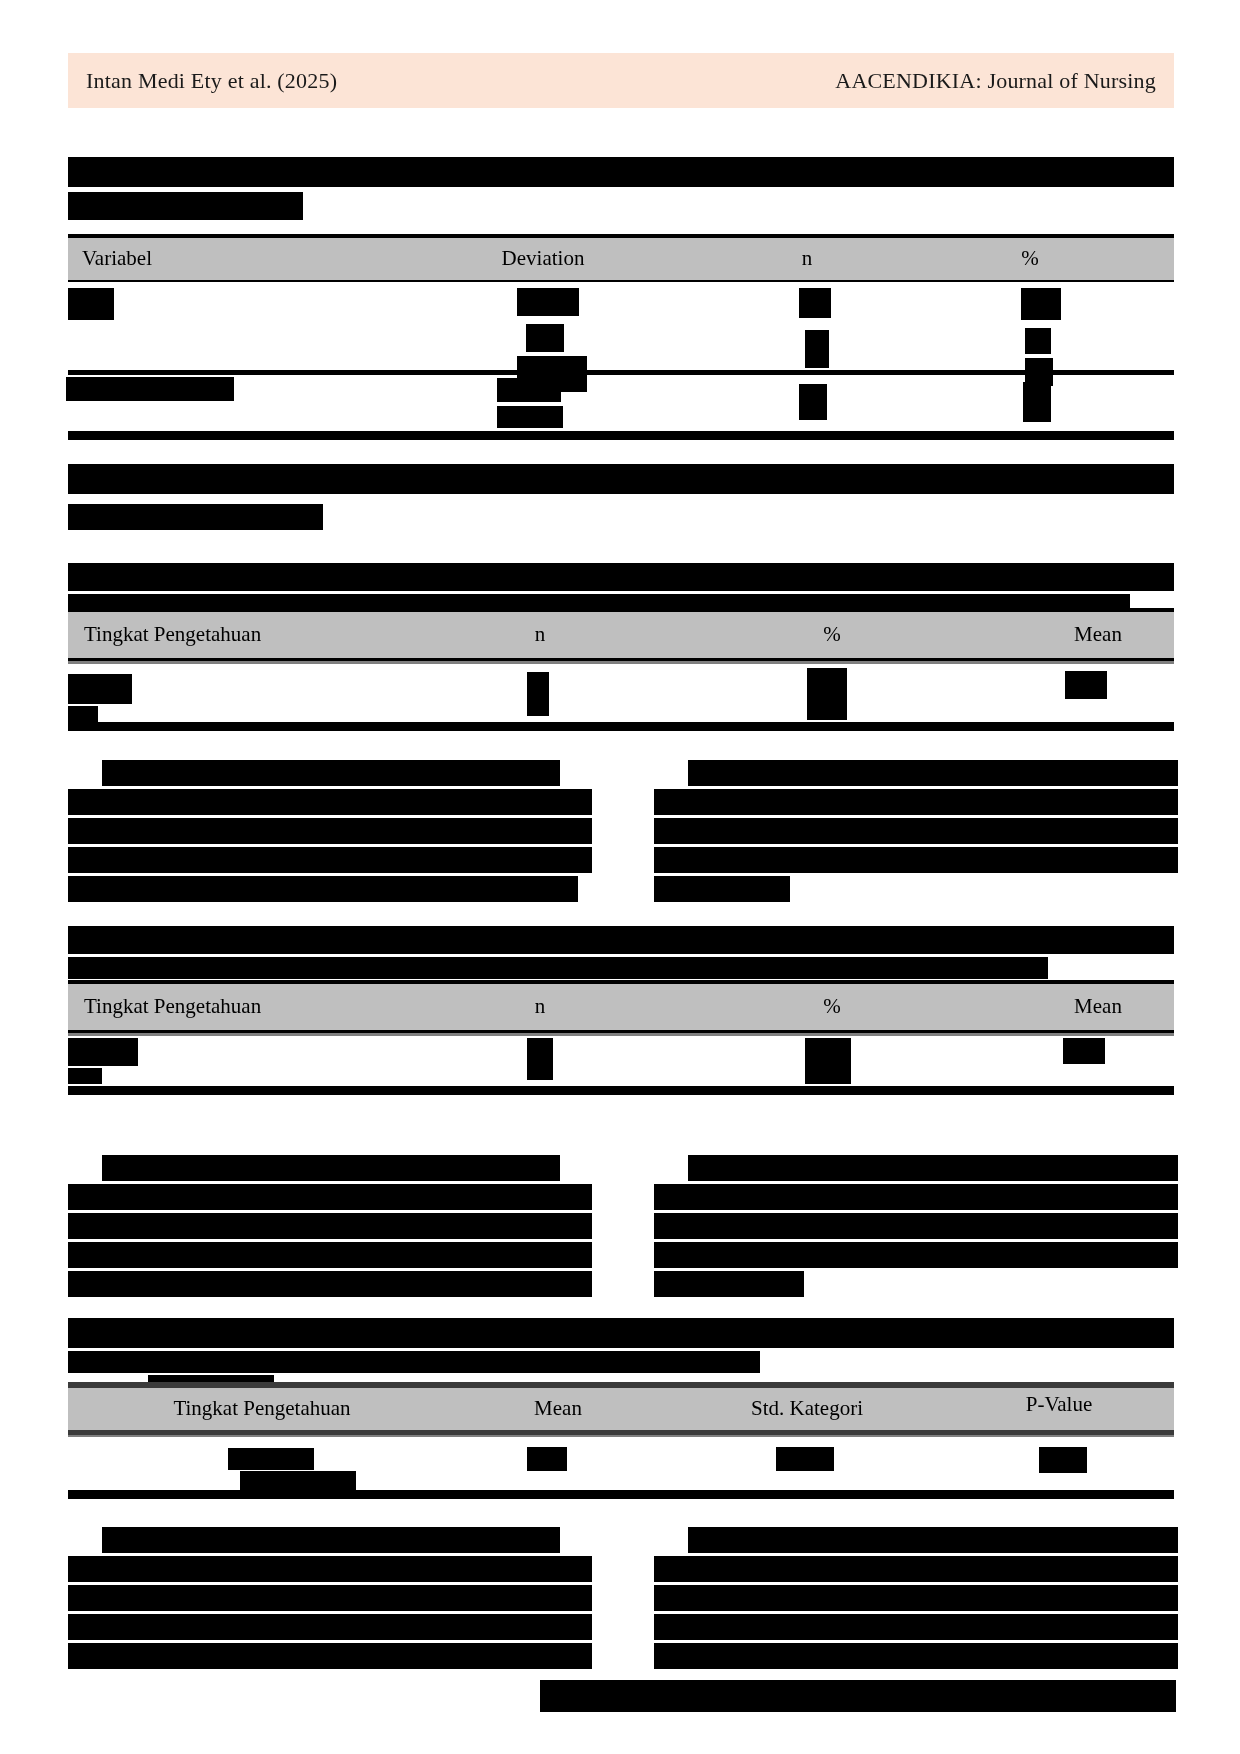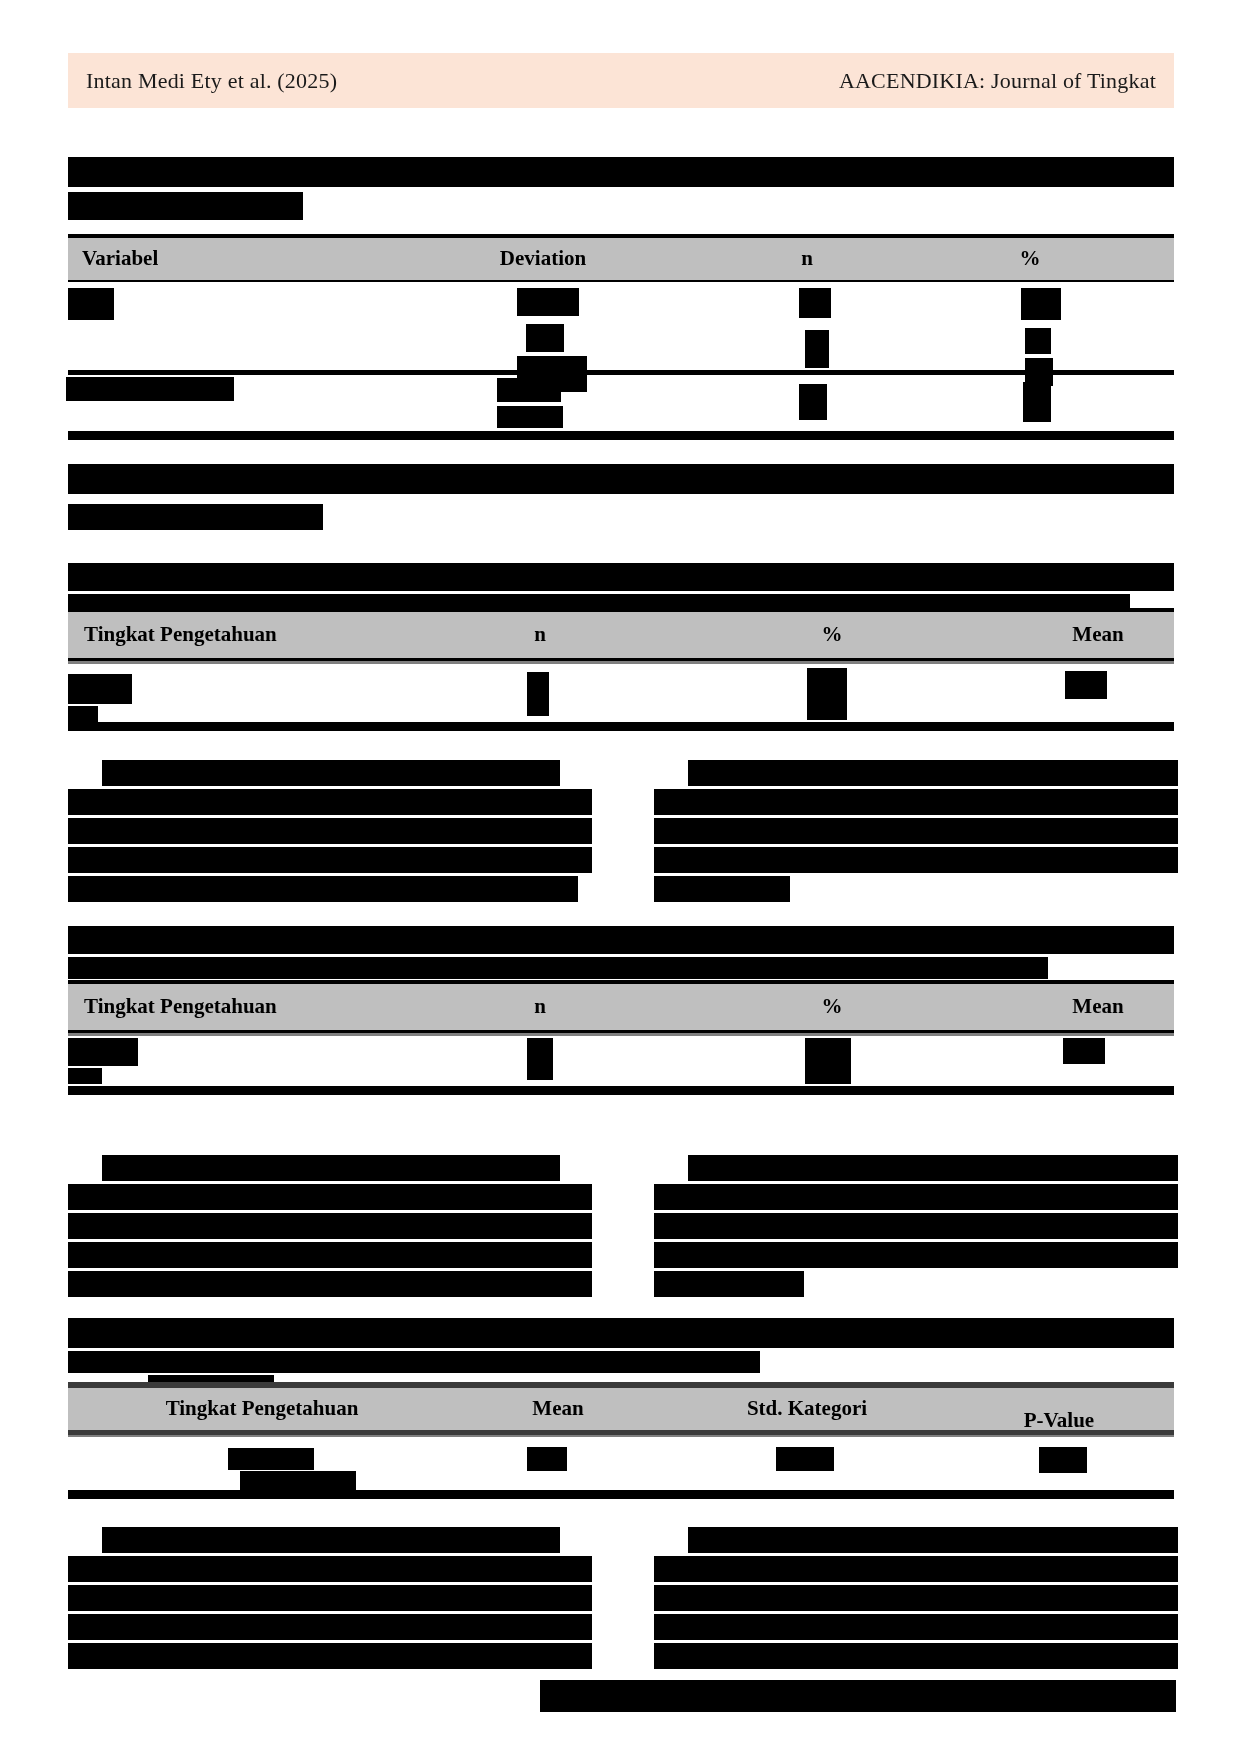--- a/index.html
+++ b/index.html
@@ -28,33 +28,33 @@
   .rule{position:absolute;background:#000000;}
   .rule-gray{position:absolute;background:#7f7f7f;}
   .rule-dark{position:absolute;background:#3b3b3b;}
   
   .thead{
     position:absolute;left:68px;width:1106px;
     background:#bfbfbf;
   }
   .th-label{
     position:absolute;
-    font-weight:bold;font-size:21px;color:#000;
+    font-weight:normal;font-size:21px;color:#000;
     white-space:nowrap;
   }
   .th-center{transform:translateX(-50%);}
 </style>
 </head>
 <body>
 
 <div id="page">
 
   <div class="header-bar">
     <span class="left-txt">Intan Medi Ety et al. (2025)</span>
-    <span class="right-txt">AACENDIKIA: Journal of Tingkat</span>
+    <span class="right-txt">AACENDIKIA: Journal of Nursing</span>
   </div>
 
   <i class="rx" style="left:68px;top:141px;width:1106px;height:30px"></i>
   <i class="rx" style="left:68px;top:176px;width:235px;height:28px"></i>
 
   <div class="rule" style="left:68px;top:218px;width:1106px;height:4px"></div>
   <div class="thead" style="top:222px;height:42px">
     <span class="th-label" style="left:14px;top:8px">Variabel</span>
     <span class="th-label th-center" style="left:475px;top:8px">Deviation</span>
     <span class="th-label th-center" style="left:739px;top:8px">n</span>
@@ -152,21 +152,21 @@
 
   <i class="rx" style="left:68px;top:1302px;width:1106px;height:30px"></i>
   <i class="rx" style="left:68px;top:1335px;width:692px;height:22px"></i>
   <i class="rx" style="left:148px;top:1359px;width:126px;height:12px"></i>
 
   <div class="rule-dark" style="left:68px;top:1366px;width:1106px;height:6px"></div>
   <div class="thead" style="top:1372px;height:42px">
     <span class="th-label th-center" style="left:194px;top:8px">Tingkat Pengetahuan</span>
     <span class="th-label th-center" style="left:490px;top:8px">Mean</span>
     <span class="th-label th-center" style="left:739px;top:8px">Std. Kategori</span>
-    <span class="th-label th-center" style="left:991px;top:20px">P-Value</span>
+    <span class="th-label th-center" style="left:991px;top:4px">P-Value</span>
   </div>
   <div class="rule-dark" style="left:68px;top:1414px;width:1106px;height:5px"></div>
   <div class="rule-gray" style="left:68px;top:1419px;width:1106px;height:2px"></div>
 
   <i class="rx" style="left:228px;top:1432px;width:86px;height:22px"></i>
   <i class="rx" style="left:240px;top:1455px;width:116px;height:20px"></i>
   <i class="rx" style="left:527px;top:1431px;width:40px;height:24px"></i>
   <i class="rx" style="left:776px;top:1431px;width:58px;height:24px"></i>
   <i class="rx" style="left:1039px;top:1431px;width:48px;height:26px"></i>
 

